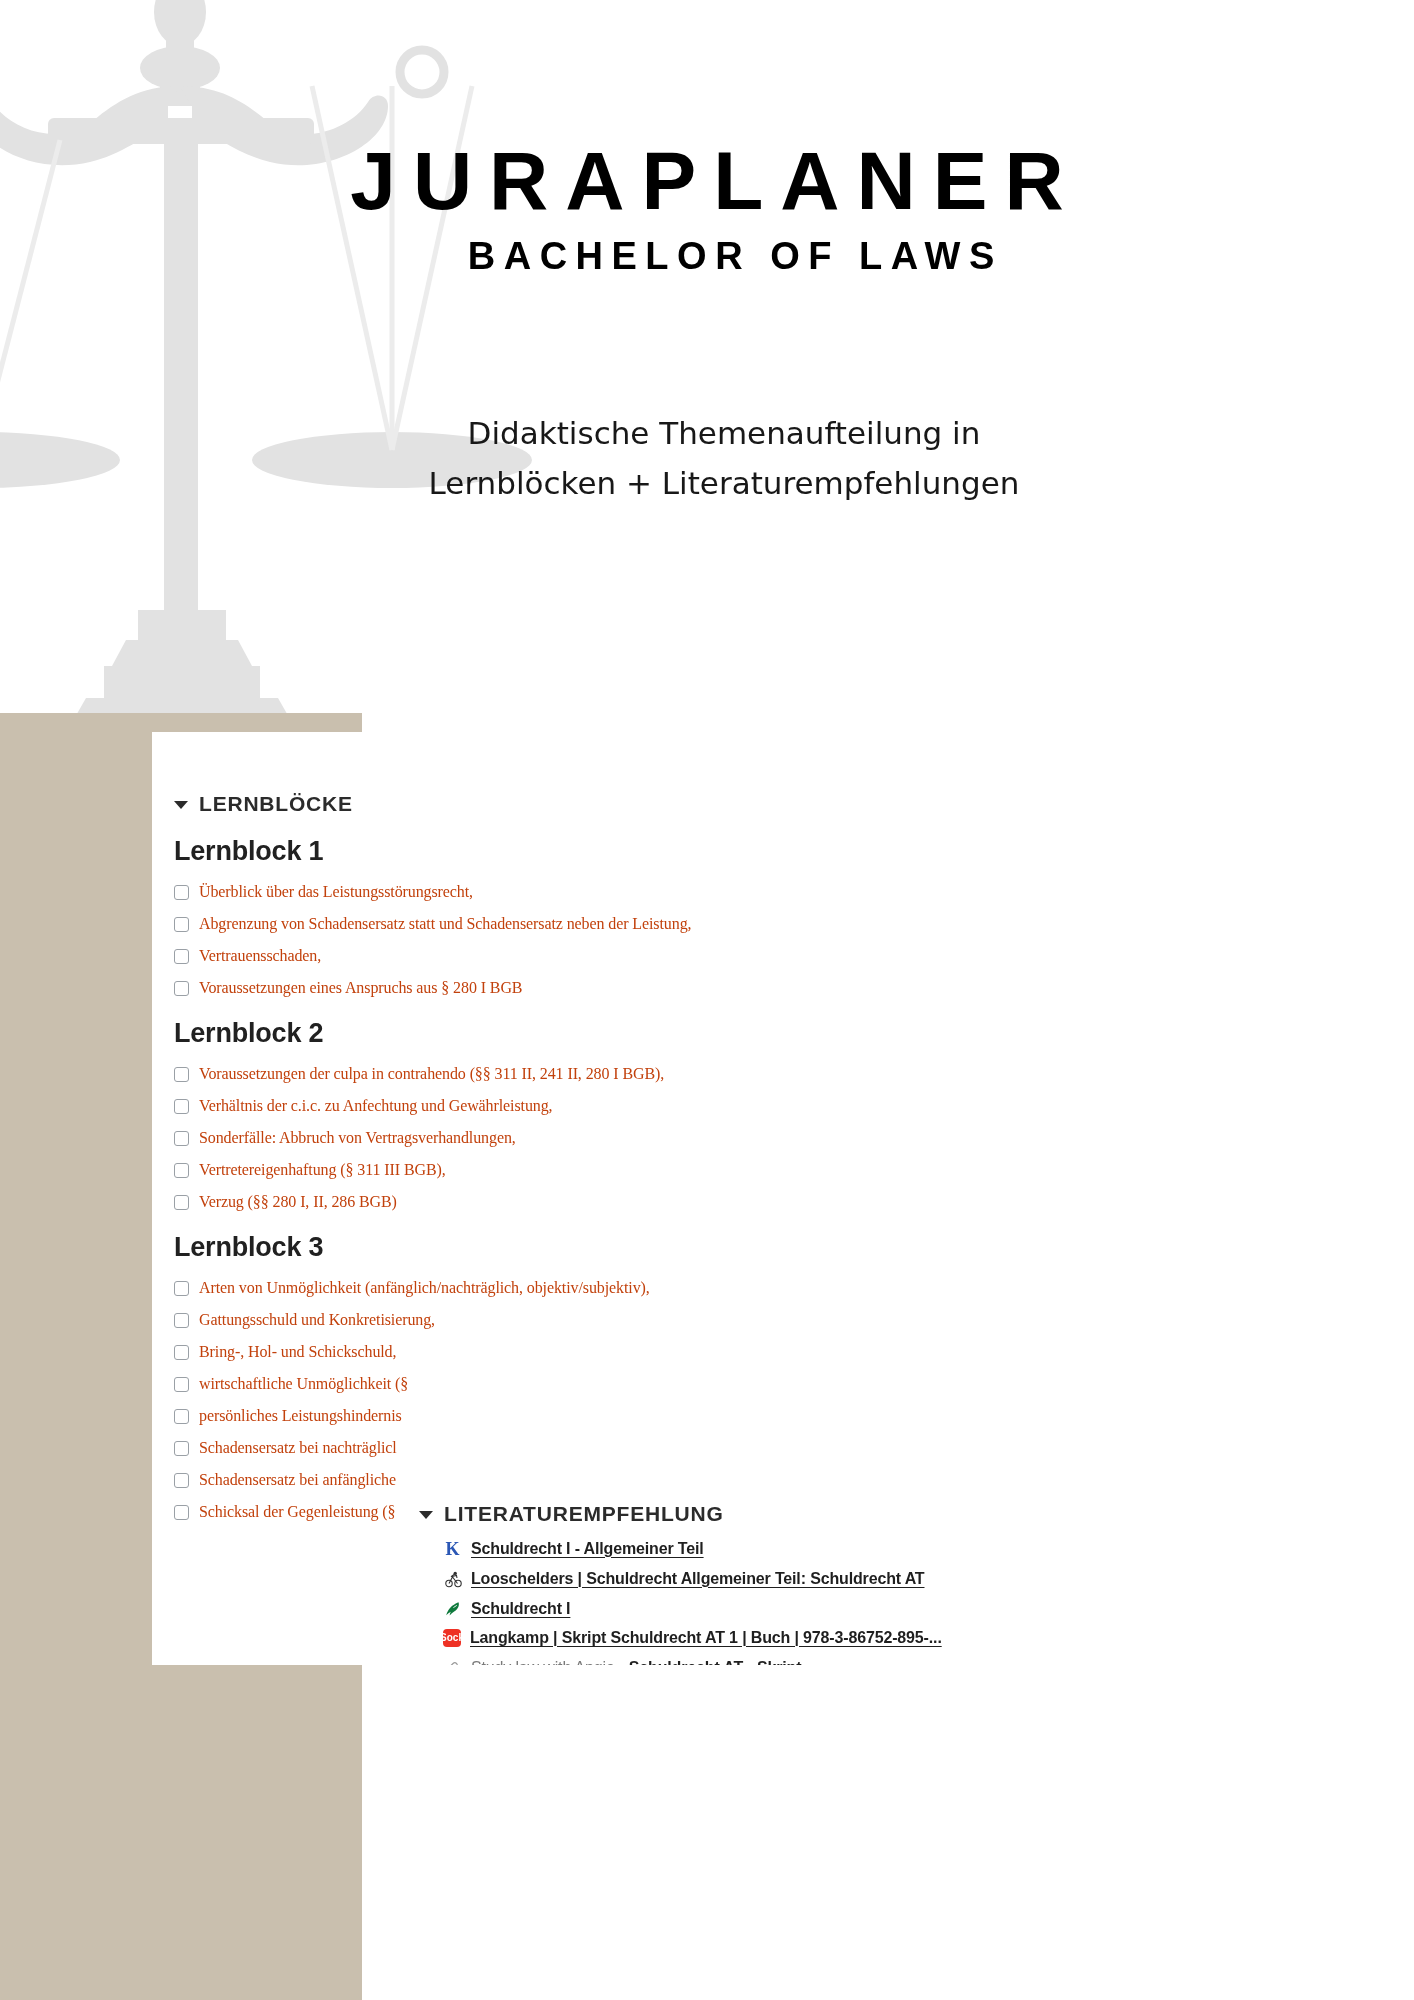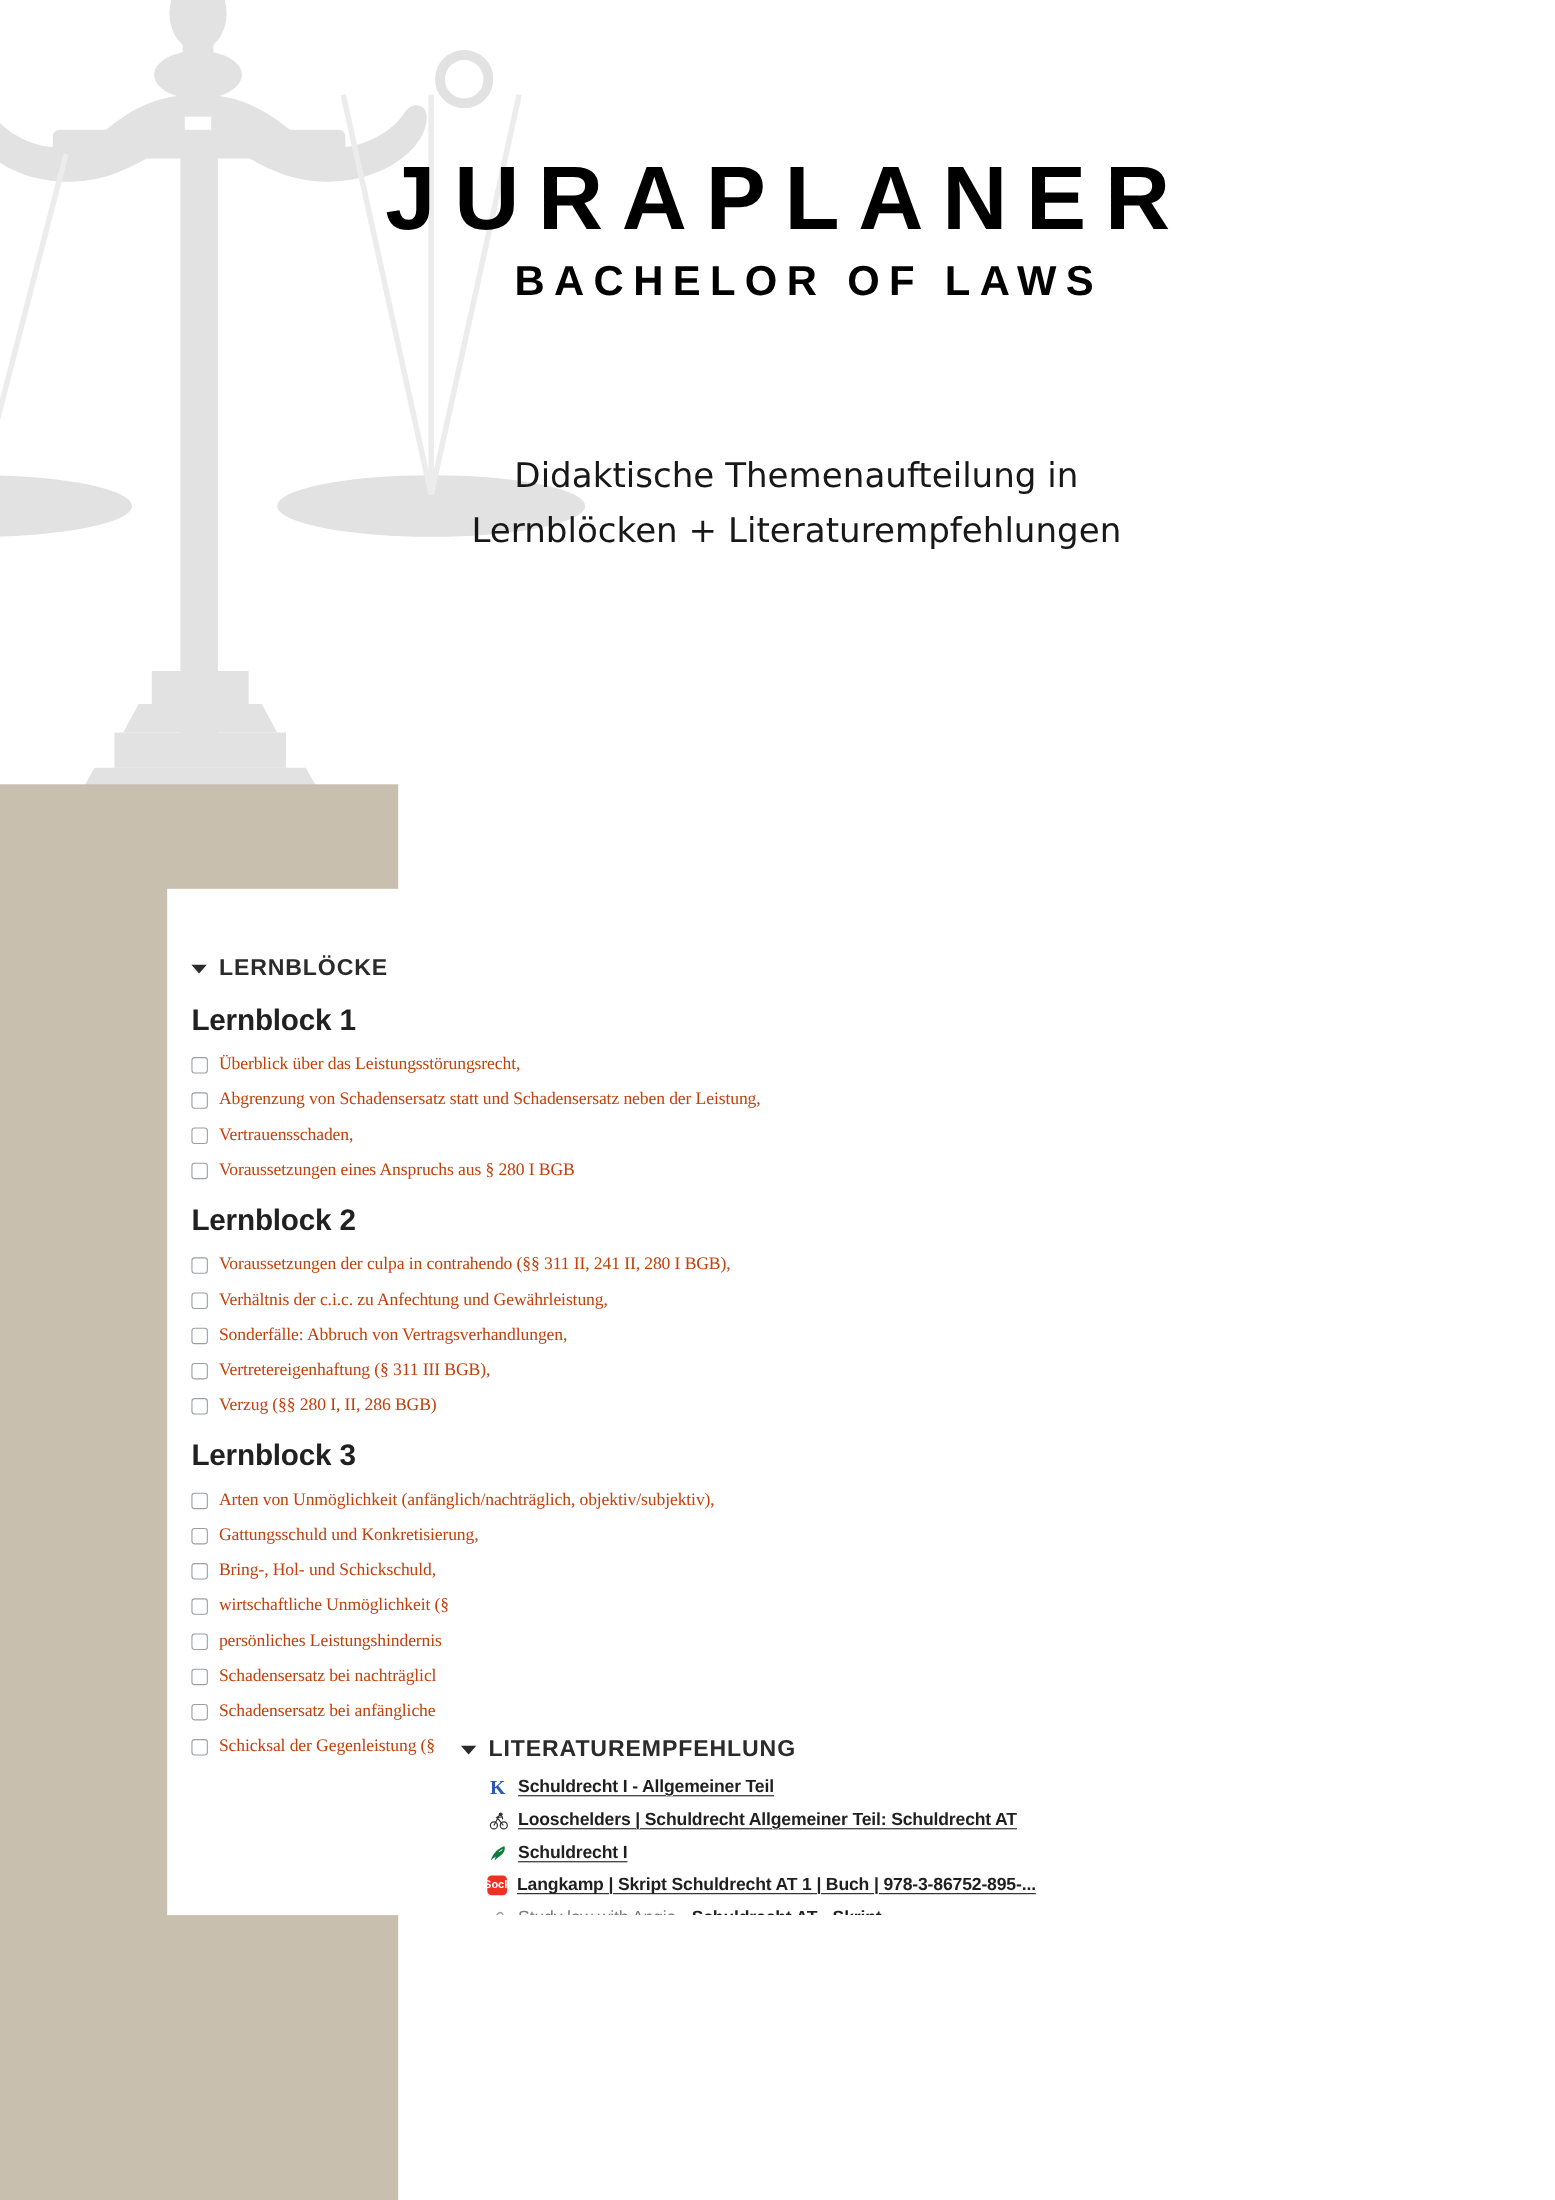--- a/index.html
+++ b/index.html
@@ -38,21 +38,21 @@
     width: 362px;
     height: 1287px;
     background: #c9bfae;
     z-index: 2;
   }
 
   
   #content-card {
     position: absolute;
     left: 152px;
-    top: 808px;
+    top: 732px;
     width: 1262px;
     height: 933px;
     background: #ffffff;
     z-index: 3;
     overflow: hidden;
   }
 
   
   #masthead {
     position: absolute;

